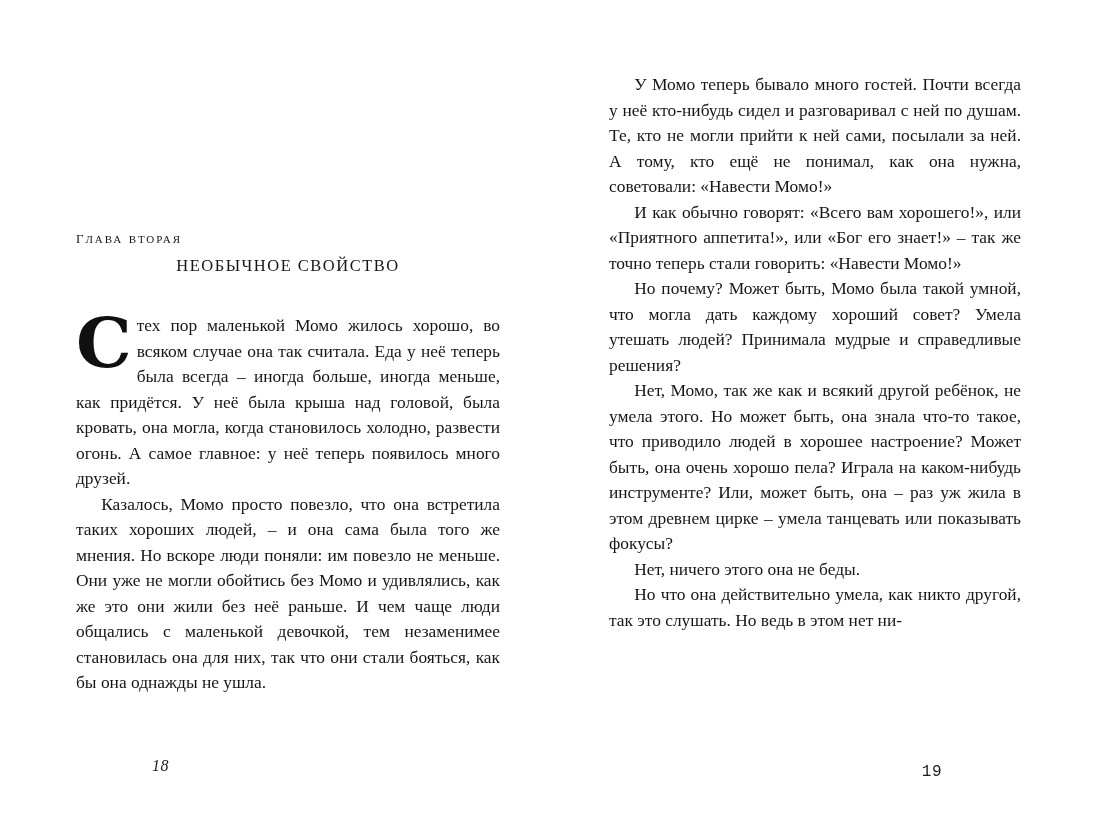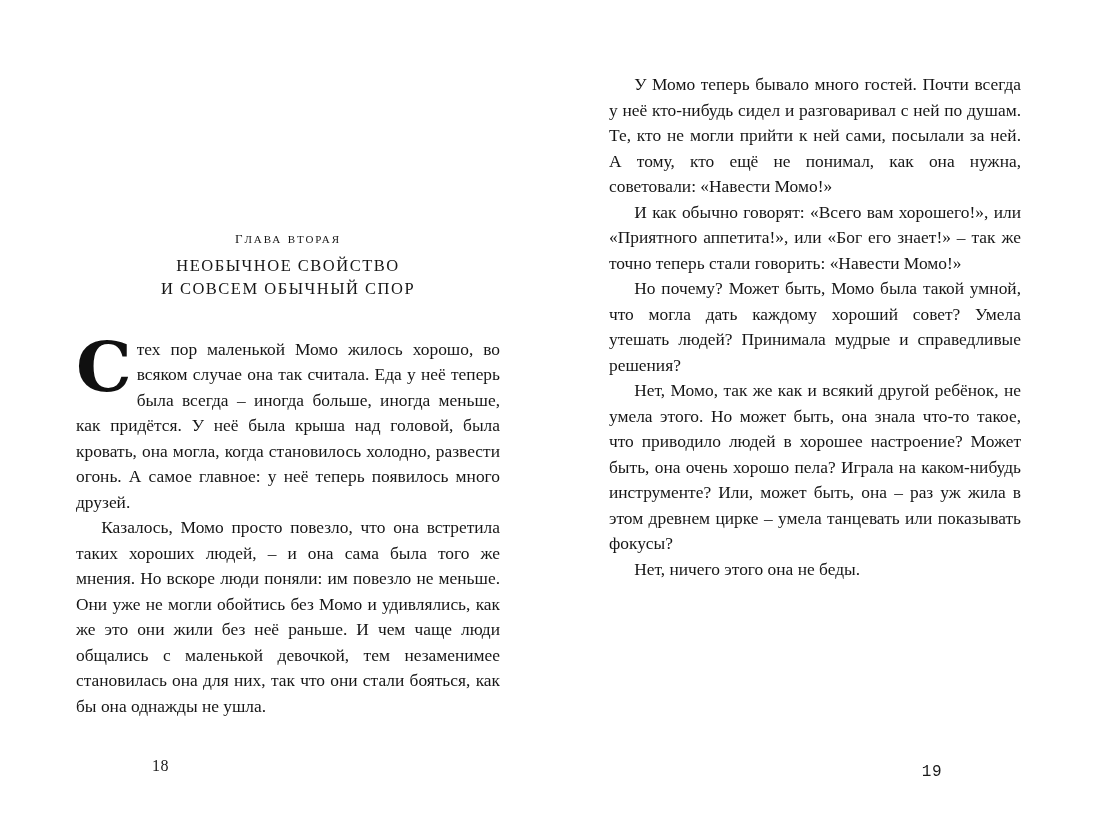--- a/index.html
+++ b/index.html
@@ -28,21 +28,21 @@
   .page-right {
     position: absolute;
     left: 609px;
     top: 6px;
     width: 412px;
     height: 825px;
   }
 
   
   .chapter-eyebrow {
-    text-align: center;
+    text-align: left;
     font-size: 15.5px;
     letter-spacing: 1.9px;
     font-variant: small-caps;
     text-transform: lowercase;
     margin-top: 228px;
     line-height: 1;
     white-space: nowrap;
   }
   .chapter-eyebrow::first-letter {
     font-size: 18px;
@@ -90,52 +90,52 @@
   .right-first { margin-top: 66px !important; }
 
   
   .folio {
     position: absolute;
     bottom: 50px;
     font-size: 16px;
     color: #1a1a1a;
     letter-spacing: 0.5px;
   }
-  .folio-left  { left: 76px; }
+  .folio-left  { left: 76px; font-style: italic; }
   .folio-right { right: 79px; font-family: Liberation Mono, monospace; }
 </style>
 </head>
 <body>
 
 <div class="page-spread">
 
   <div class="page-left">
 
     <div class="chapter-eyebrow">Глава вторая</div>
 
     <h1 class="chapter-title">
       <span class="tline">Необычное свойство</span>
-      <span class="tline">и совсем обычный спор</span>
     </h1>
 
     <div class="body-text">
       <p class="first-para"><span class="dropcap">С</span><span>тех пор маленькой Момо жилось хорошо, во всяком случае она так считала. Еда у неё теперь была всегда – иногда больше, иногда меньше, как придётся. У неё была крыша над головой, была кровать, она могла, когда становилось холодно, развести огонь. А самое главное: у неё теперь появилось много друзей.</span></p>
 
       <p>Казалось, Момо просто повезло, что она встретила таких хороших людей, – и она сама была того же мнения. Но вскоре люди поняли: им повезло не меньше. Они уже не могли обойтись без Момо и удивлялись, как же это они жили без неё раньше. И чем чаще люди общались с маленькой девочкой, тем незаменимее становилась она для них, так что они стали бояться, как бы она однажды не ушла.</p>
     </div>
 
     <div class="folio folio-left">18</div>
   </div>
 
   <div class="page-right">
 
     <div class="body-text">
       <p class="right-first">У Момо теперь бывало много гостей. Почти всегда у неё кто-нибудь сидел и разговаривал с ней по душам. Те, кто не могли прийти к ней сами, посылали за ней. А тому, кто ещё не понимал, как она нужна, советовали: «Навести Момо!»</p>
       <p>И как обычно говорят: «Всего вам хорошего!», или «Приятного аппетита!», или «Бог его знает!» – так же точно теперь стали говорить: «Навести Момо!»</p>
       <p>Но почему? Может быть, Момо была такой умной, что могла дать каждому хороший совет? Умела утешать людей? Принимала мудрые и справедливые решения?</p>
       <p>Нет, Момо, так же как и всякий другой ребёнок, не умела этого. Но может быть, она знала что-то такое, что приводило людей в хорошее настроение? Может быть, она очень хорошо пела? Играла на каком-нибудь инструменте? Или, может быть, она – раз уж жила в этом древнем цирке – умела танцевать или показывать фокусы?</p>
       <p>Нет, ничего этого она не беды.</p>
+      <p>Но что она действительно умела, как никто другой, так это слушать. Но ведь в этом нет ни-</p>
     </div>
 
     <div class="folio folio-right">19</div>
   </div>
 
 </div>
 
 </body></html>

